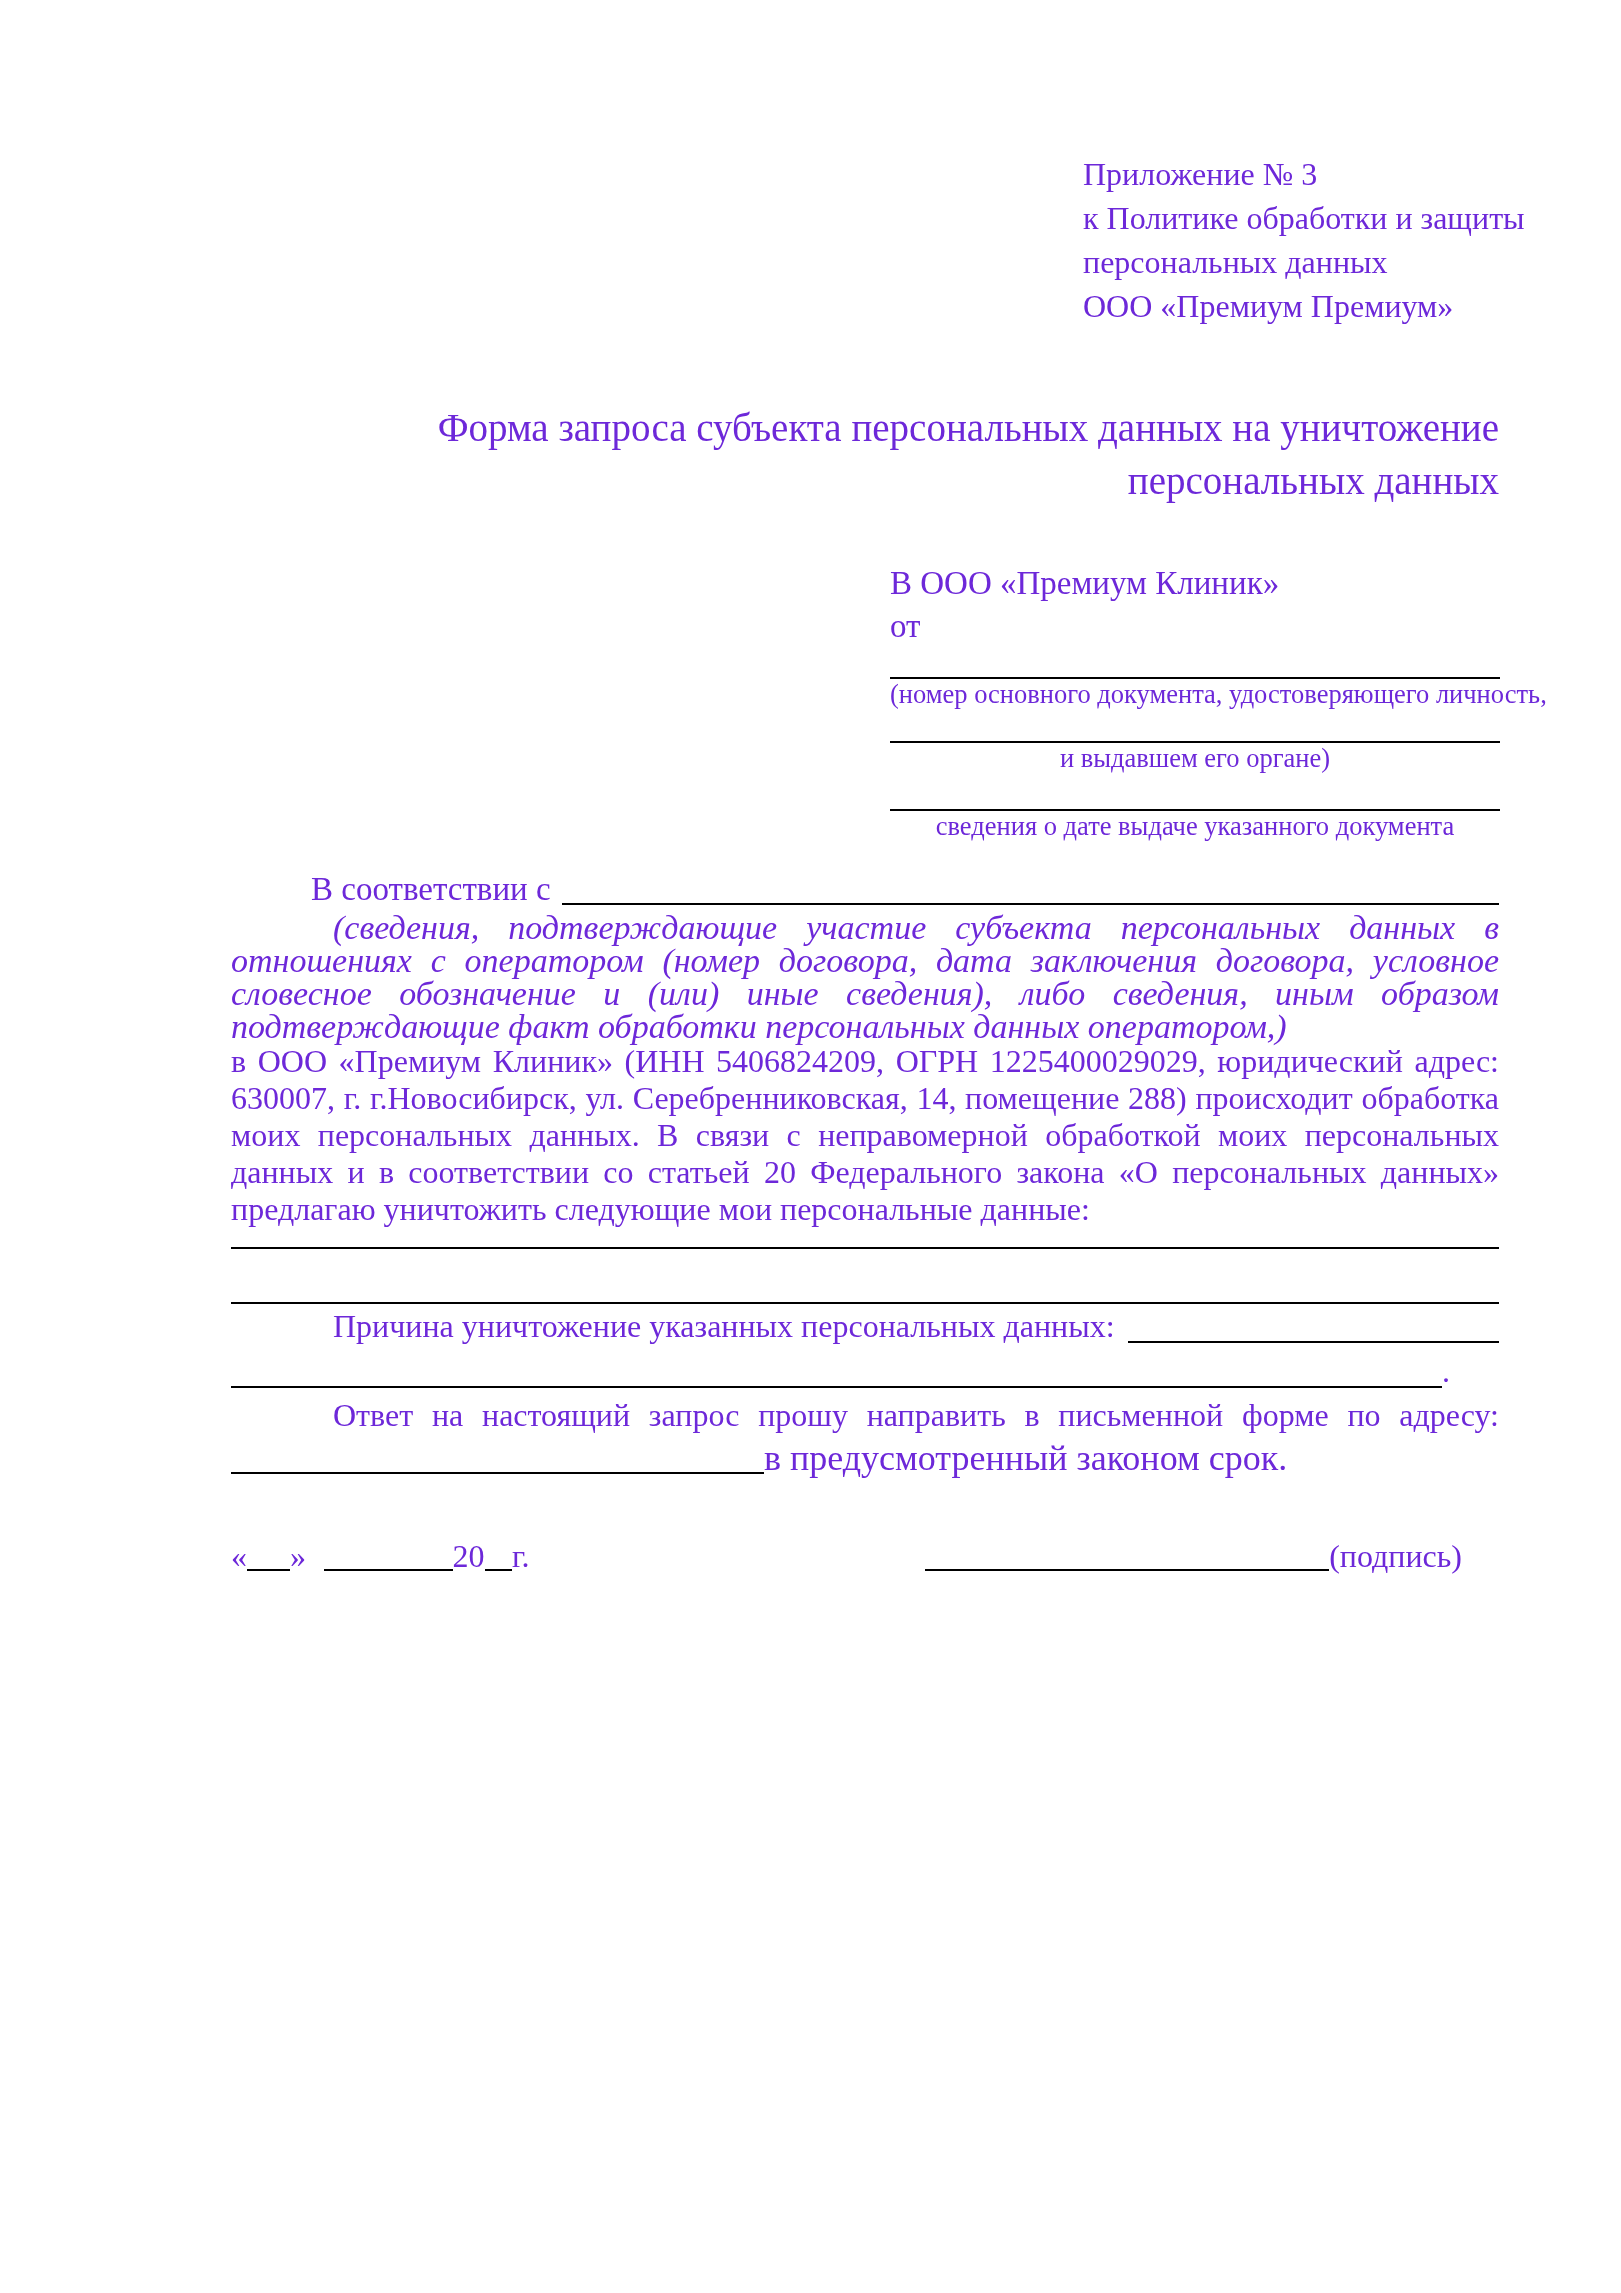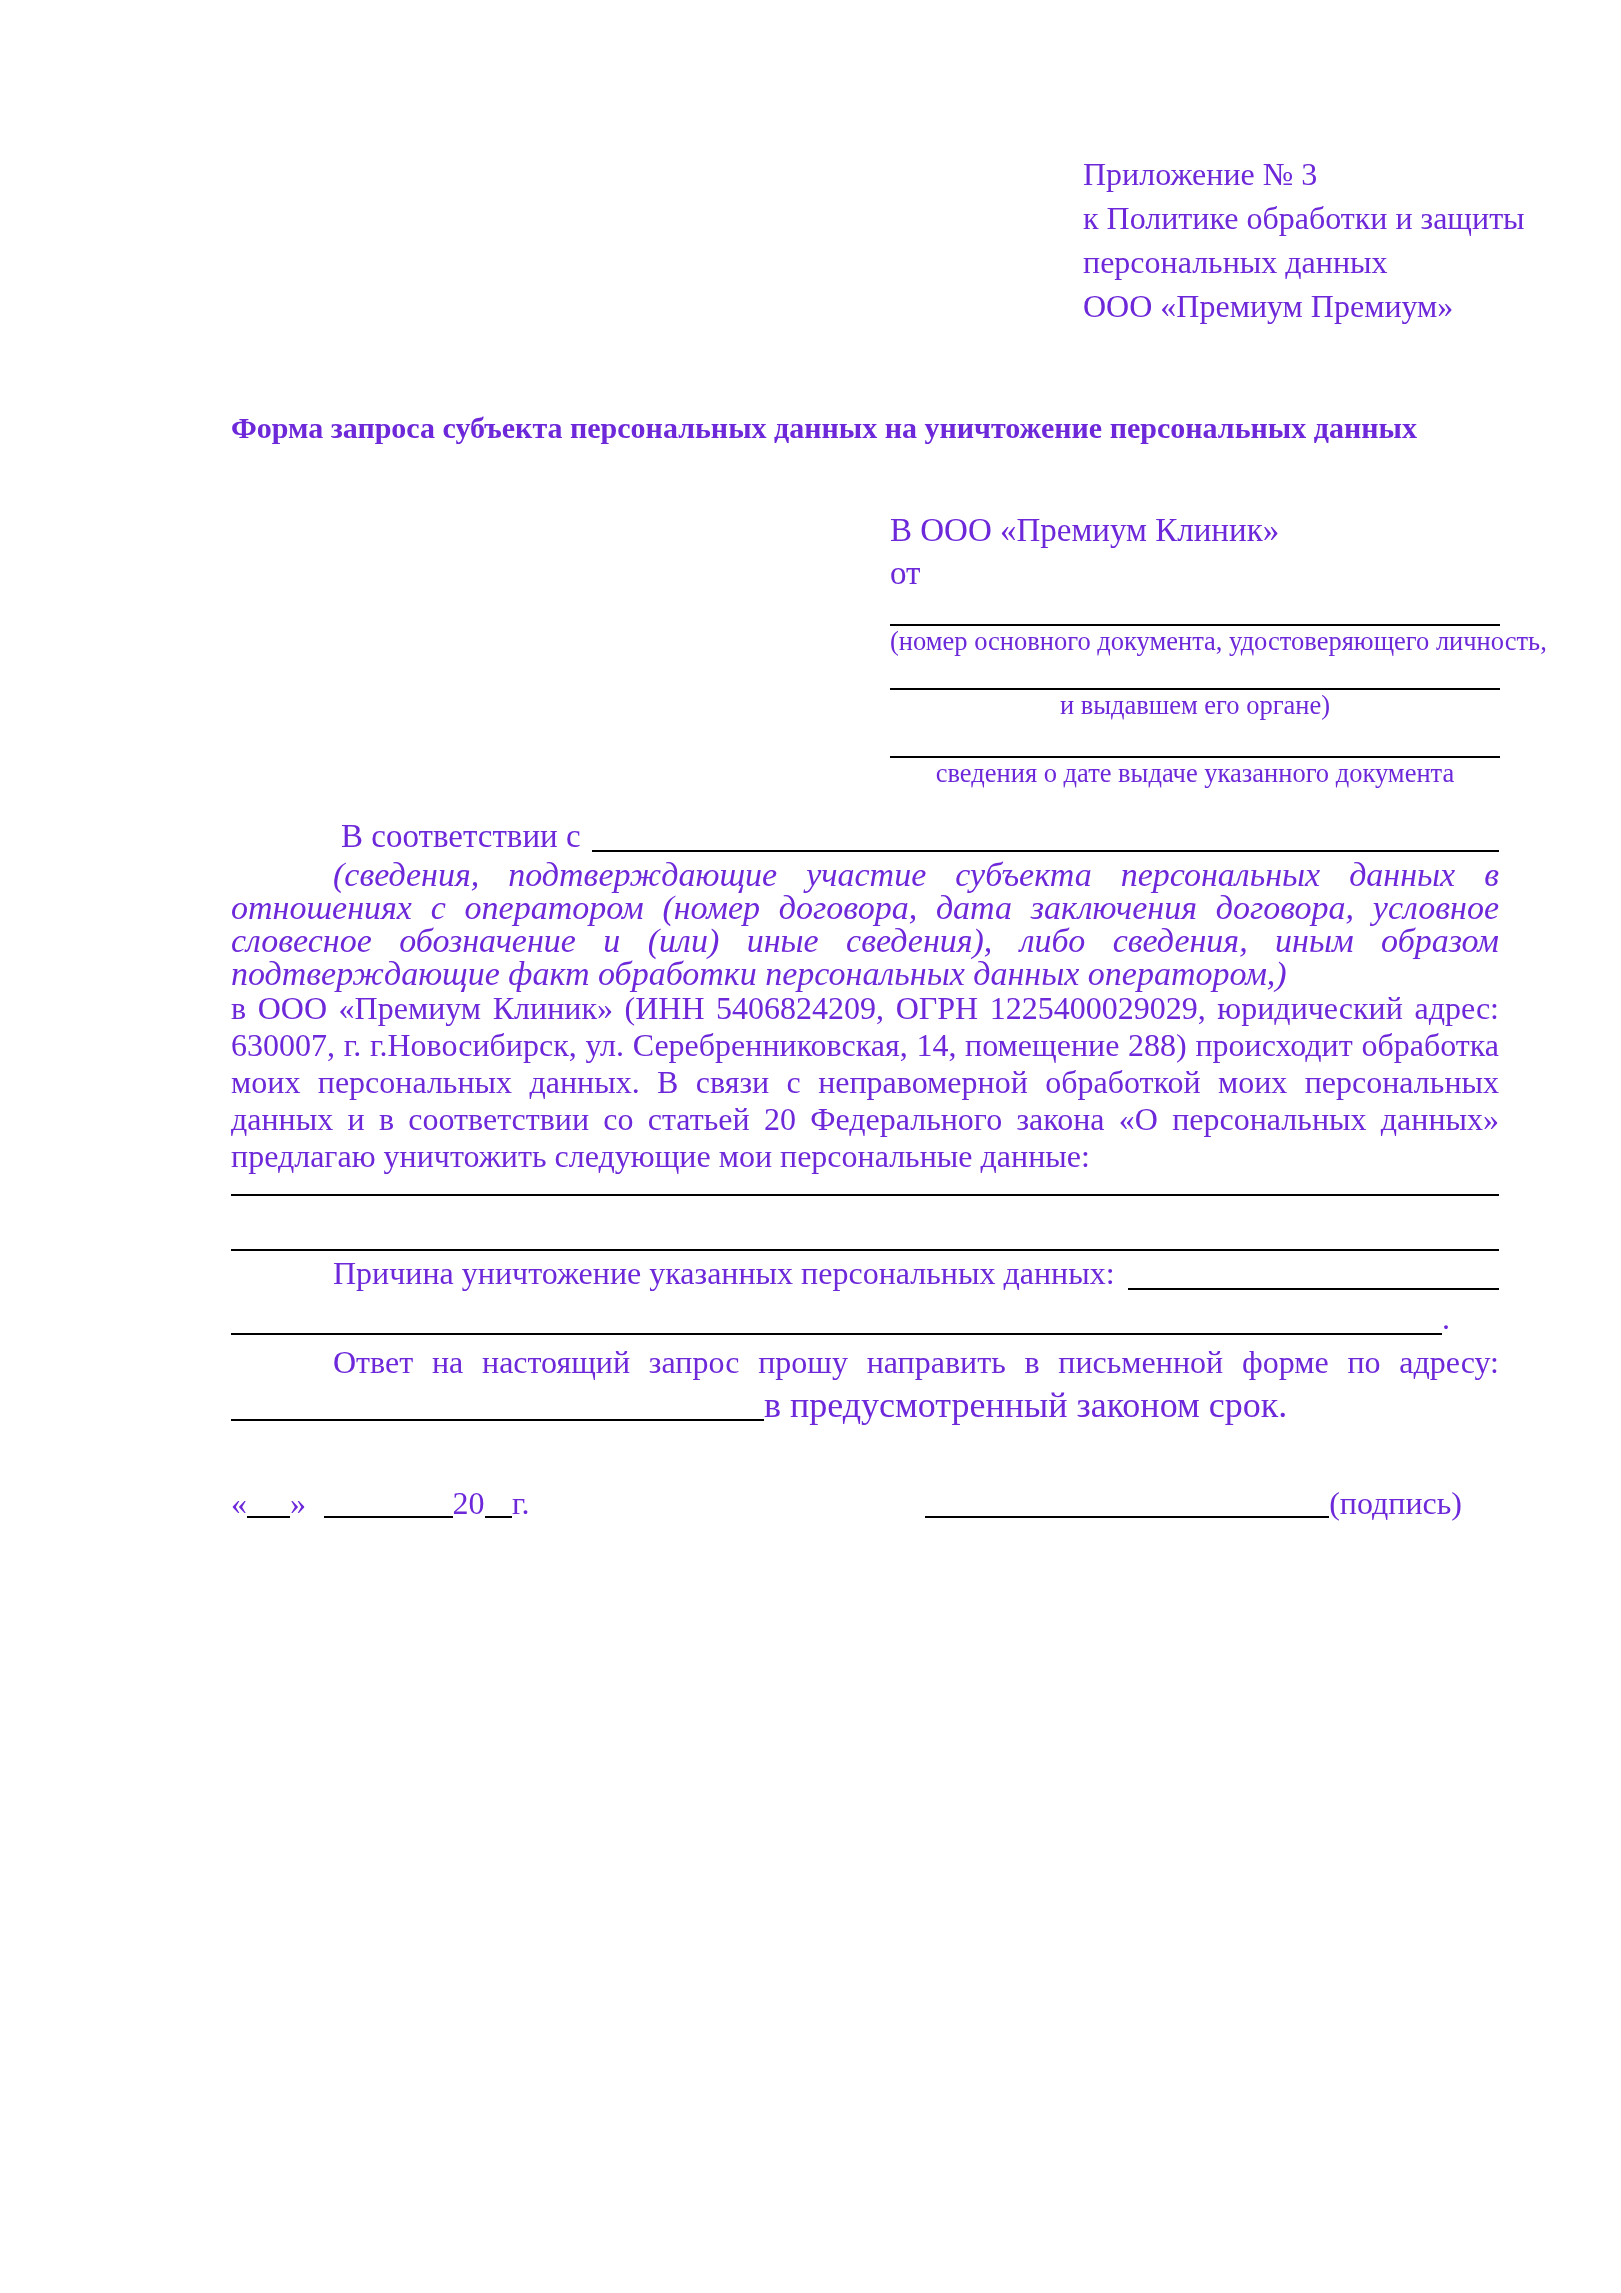--- a/index.html
+++ b/index.html
@@ -19,38 +19,38 @@
     padding: 152px 122px 0 231px; 
   }
 
   
   .header-note { margin-left: 852px; font-size: 32px; line-height: 44px; }
   .header-note div { white-space: nowrap; }
 
   
   .doc-title {
     margin: 73px 0 0 0;
-    text-align: left;
-    font-weight: bold;
-    font-size: 30px;
+    text-align: right;
+    font-weight: normal;
+    font-size: 39px;
     line-height: 53px;
   }
 
   
   .addressee { margin-top: 55px; margin-left: 659px; width: 610px; font-size: 33px; line-height: 43px; }
   .addr-field .fline { border-bottom: 2.9px solid #000; }
   .fline-1 { height: 15.7px; }
   .fline-2 { height: 29px; }
   .fline-3 { height: 35px; }
   .fline-4 { height: 31px; }
   .addr-field .fcap { font-size: 26.5px; line-height: 31px; text-align: center; white-space: nowrap; }
 
   
   .accordance-row { margin-top: 25.5px; display: flex; font-size: 33px; line-height: 43px; }
-  .accordance-row .lead { margin-left: 110px; white-space: nowrap; padding-right: 11.8px; }
+  .accordance-row .lead { margin-left: 80px; white-space: nowrap; padding-right: 11.8px; }
   .fill { flex: 1 1 auto; border-bottom: 2.9px solid #000; margin-bottom: 5.9px; }
 
   
   .note {
     font-size: 34px;
     line-height: 33px;
     text-align: justify;
     text-indent: 102px;
     font-style: italic;
   }

